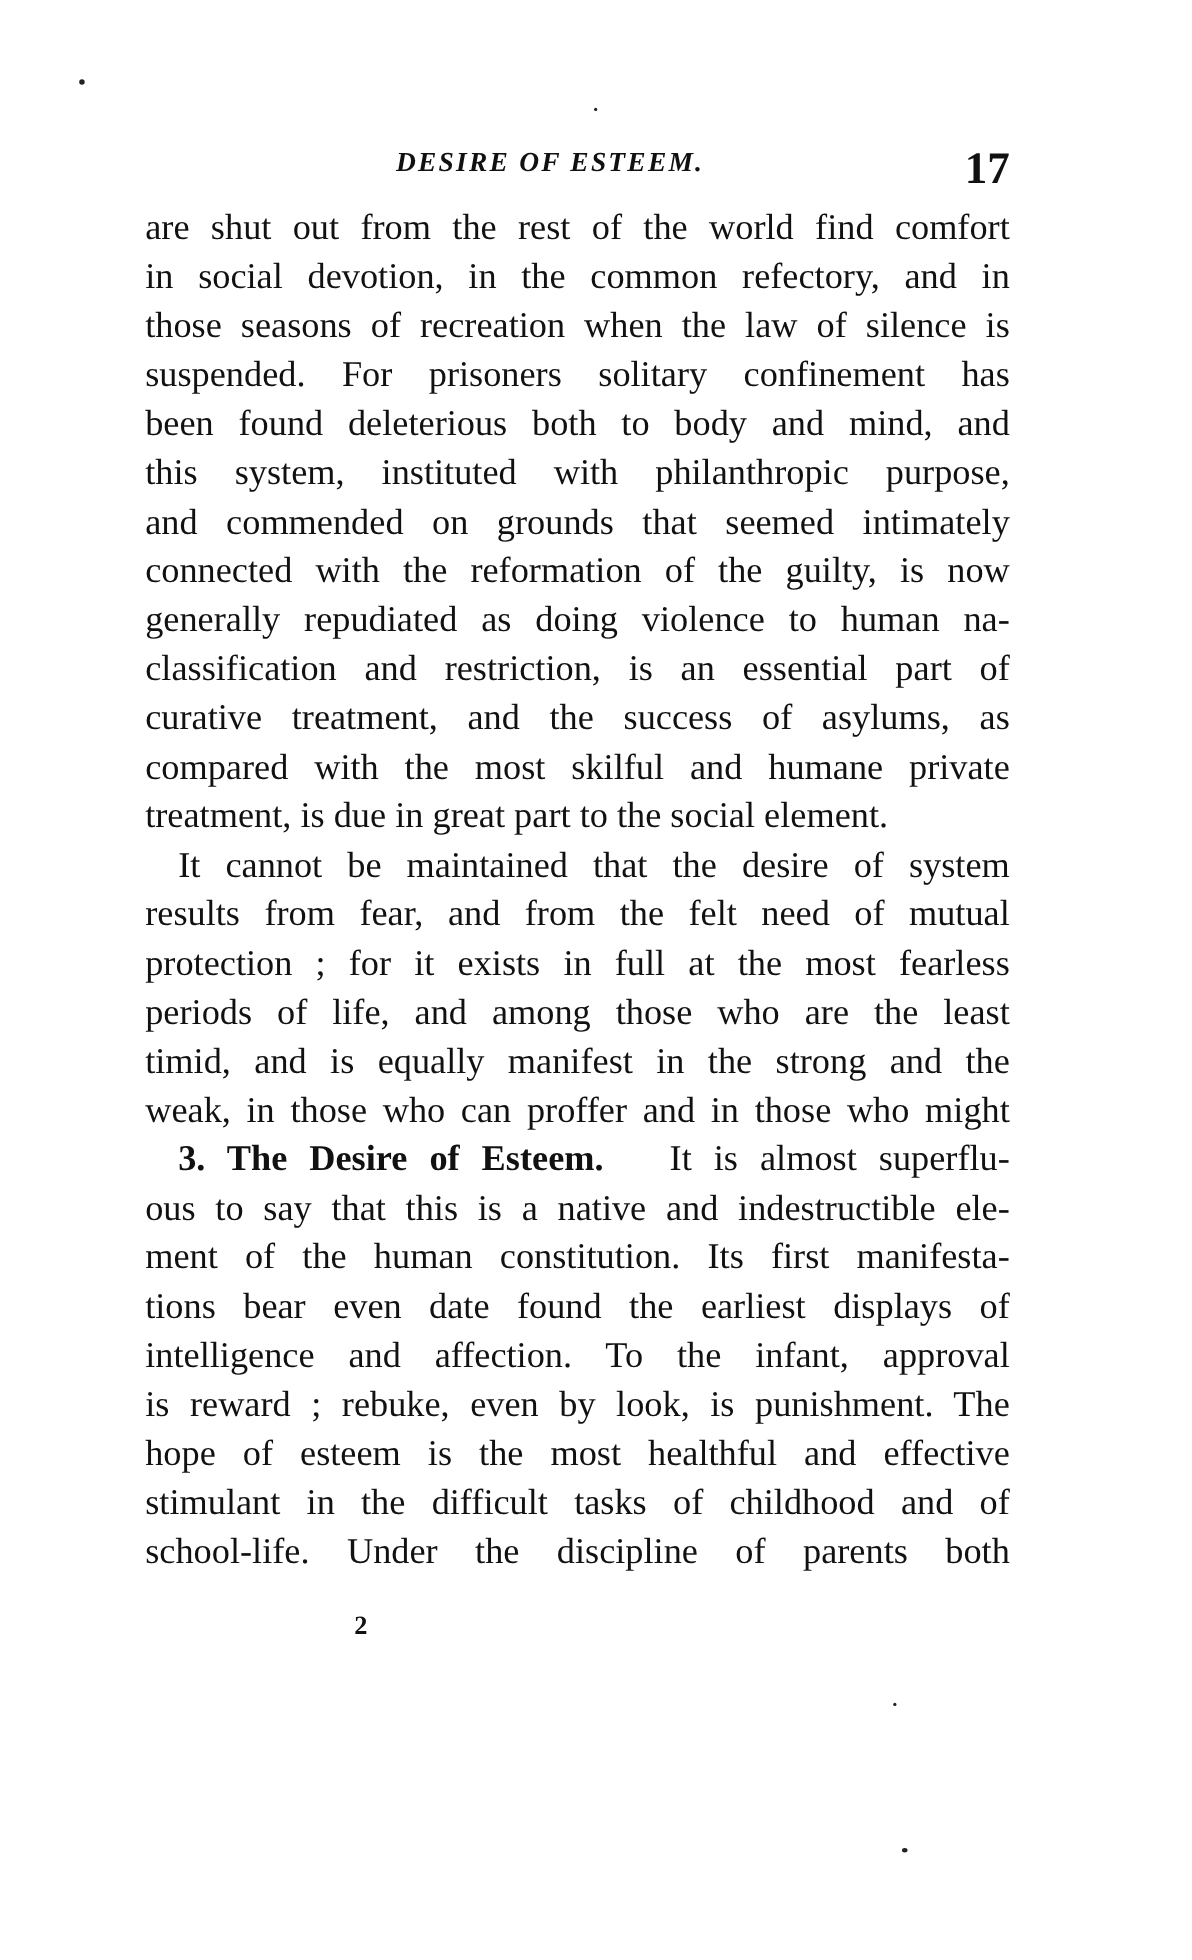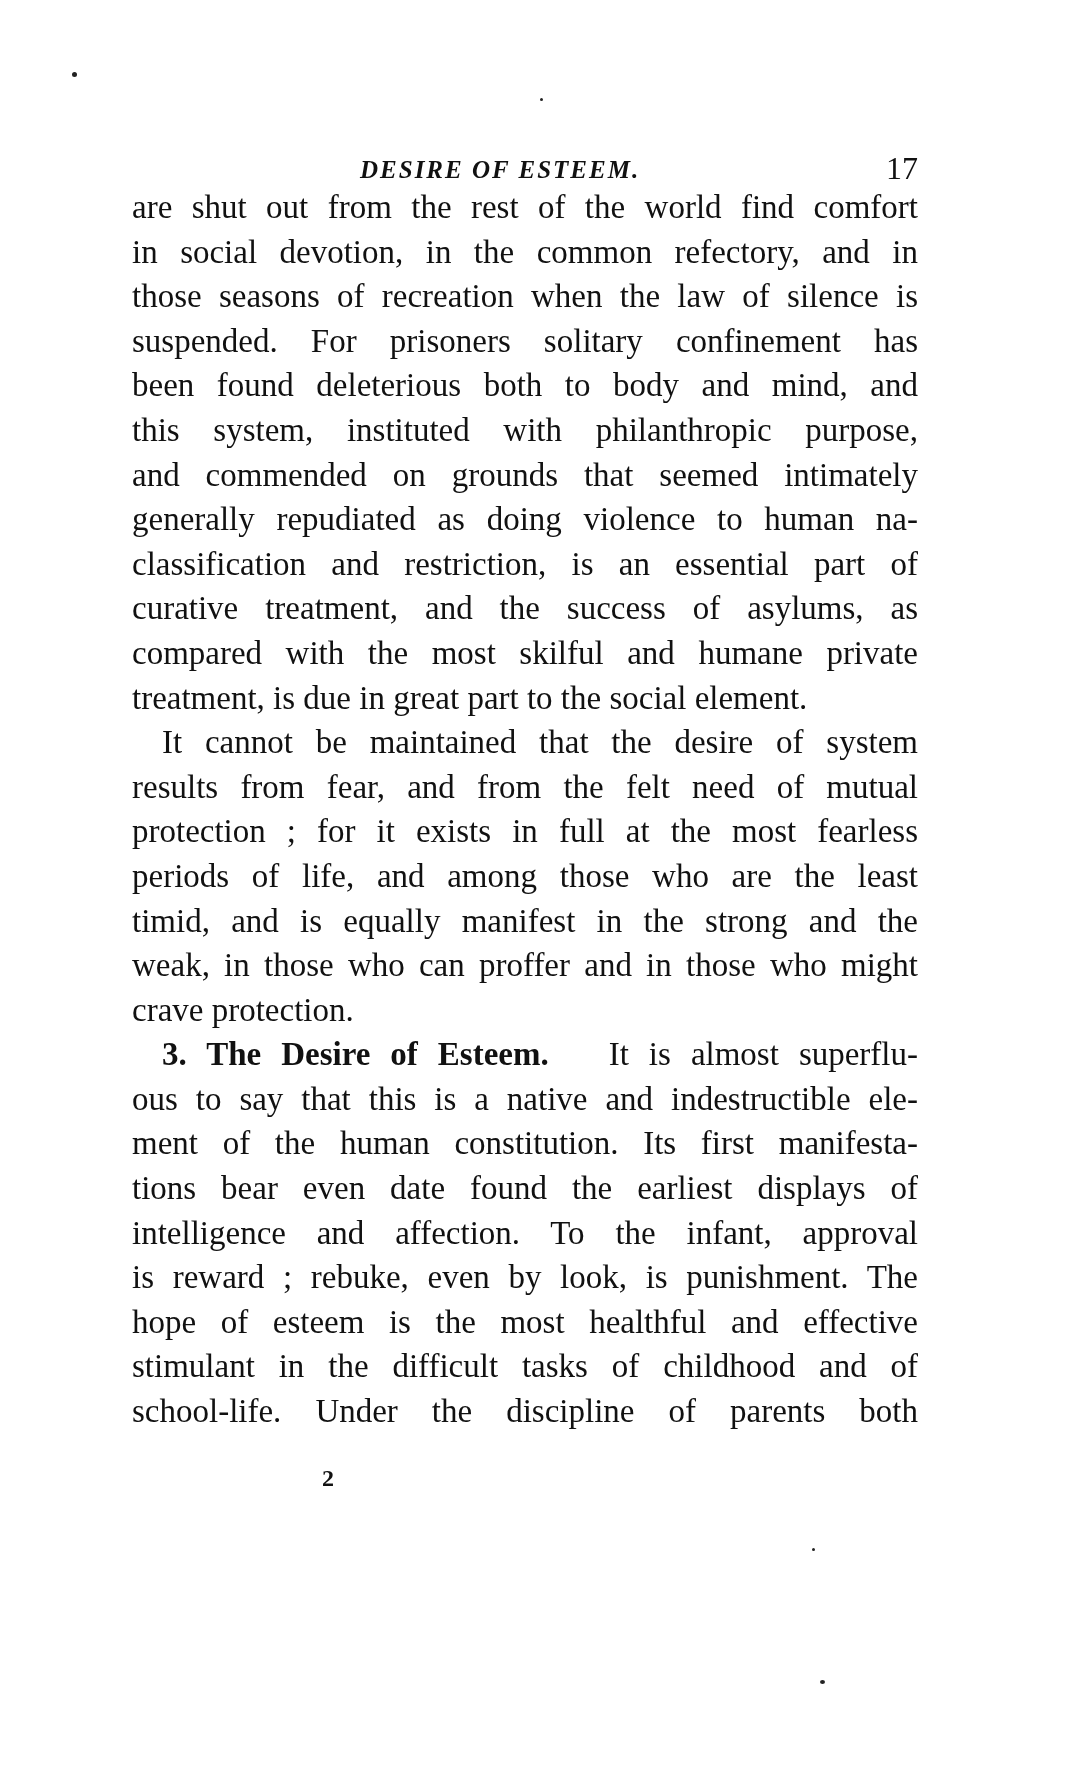--- a/index.html
+++ b/index.html
@@ -1,22 +1,22 @@
 <!DOCTYPE html>
 <html><head>
   <meta charset="utf-8">
   <style>
     html, body { margin: 0; padding: 0; background: #ffffff; }
     body { width: 1084px; height: 1782px; position: relative; overflow: hidden;
            font-family: "Liberation Serif", "DejaVu Serif", serif; color: #111; }
     .page { position: absolute; left: 0; top: 0; width: 1084px; height: 1782px; }
-    .running-head { position: absolute; top: 130px; left: 132px; width: 786px; height: 40px; margin-top: 22px; }
+    .running-head { position: absolute; top: 130px; left: 132px; width: 786px; height: 40px; }
     .running-title { position: absolute; left: 228px; top: 4px; font-style: italic; font-weight: bold;
                      font-size: 25px; letter-spacing: 2px; }
-    .page-number { position: absolute; right: 0; top: -2px; font-weight: normal; font-size: 32px; }
+    .page-number { position: absolute; right: 0; top: -2px; font-weight: bold; font-size: 41px; }
     .body-text { position: absolute; top: 185px; left: 132px; width: 786px; }
     .line { height: 44.6px; line-height: 44.6px; font-size: 33px; white-space: nowrap;
             text-align: justify; text-align-last: justify; }
     .line.last { text-align-last: left; }
     .line.indent { padding-left: 30px; }
     .b { font-weight: bold; margin-top: 20px; }
     .signature { position: absolute; top: 1465px; left: 322px; font-size: 24px; font-weight: bold; }
     .speck { position: absolute; width: 3px; height: 3px; background: #222; border-radius: 50%; }
   </style>
 </head>
@@ -30,32 +30,32 @@
   </div>
 
   <div class="body-text">
     <div class="line">are shut out from the rest of the world find comfort</div>
     <div class="line">in social devotion, in the common refectory, and in</div>
     <div class="line">those seasons of recreation when the law of silence is</div>
     <div class="line">suspended. For prisoners solitary confinement has</div>
     <div class="line">been found deleterious both to body and mind, and</div>
     <div class="line">this system, instituted with philanthropic purpose,</div>
     <div class="line">and commended on grounds that seemed intimately</div>
+    <div class="line">connected with the reformation of the guilty, is now</div>
     <div class="line">generally repudiated as doing violence to human na-</div>
     <div class="line">classification and restriction, is an essential part of</div>
     <div class="line">curative treatment, and the success of asylums, as</div>
     <div class="line">compared with the most skilful and humane private</div>
     <div class="line last">treatment, is due in great part to the social element.</div>
     <div class="line indent">It cannot be maintained that the desire of system</div>
     <div class="line">results from fear, and from the felt need of mutual</div>
     <div class="line">protection ; for it exists in full at the most fearless</div>
     <div class="line">periods of life, and among those who are the least</div>
     <div class="line">timid, and is equally manifest in the strong and the</div>
     <div class="line">weak, in those who can proffer and in those who might</div>
-    <div class="line last">crave protection.</div>
     <div class="line indent">
       <span class="b">3. The Desire of Esteem.</span>
       &nbsp;
       <span>It is almost superflu-</span>
     </div>
     <div class="line">ous to say that this is a native and indestructible ele-</div>
     <div class="line">ment of the human constitution. Its first manifesta-</div>
     <div class="line">tions bear even date found the earliest displays of</div>
     <div class="line">intelligence and affection. To the infant, approval</div>
     <div class="line">is reward ; rebuke, even by look, is punishment. The</div>

